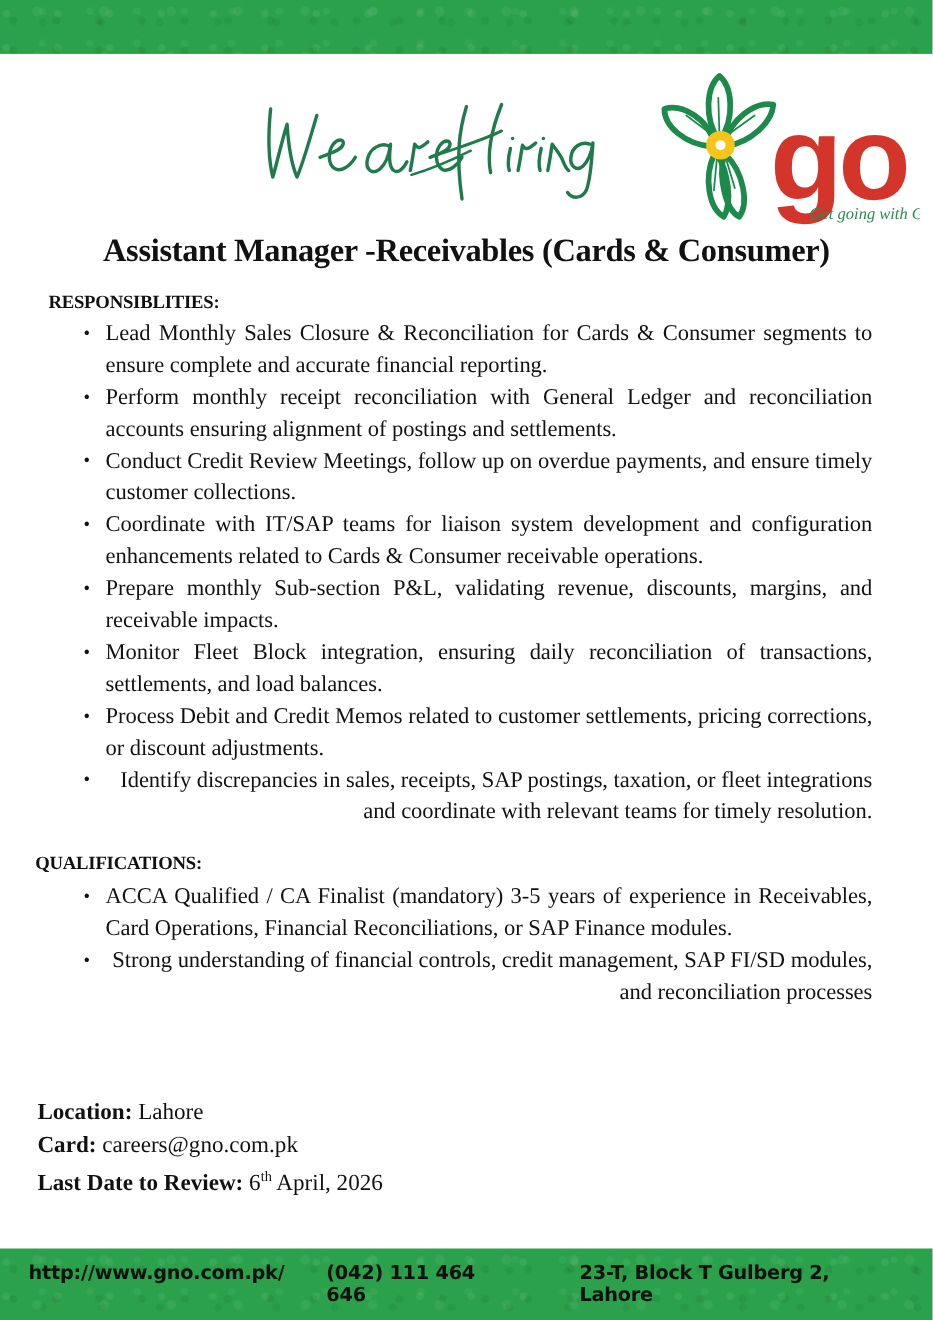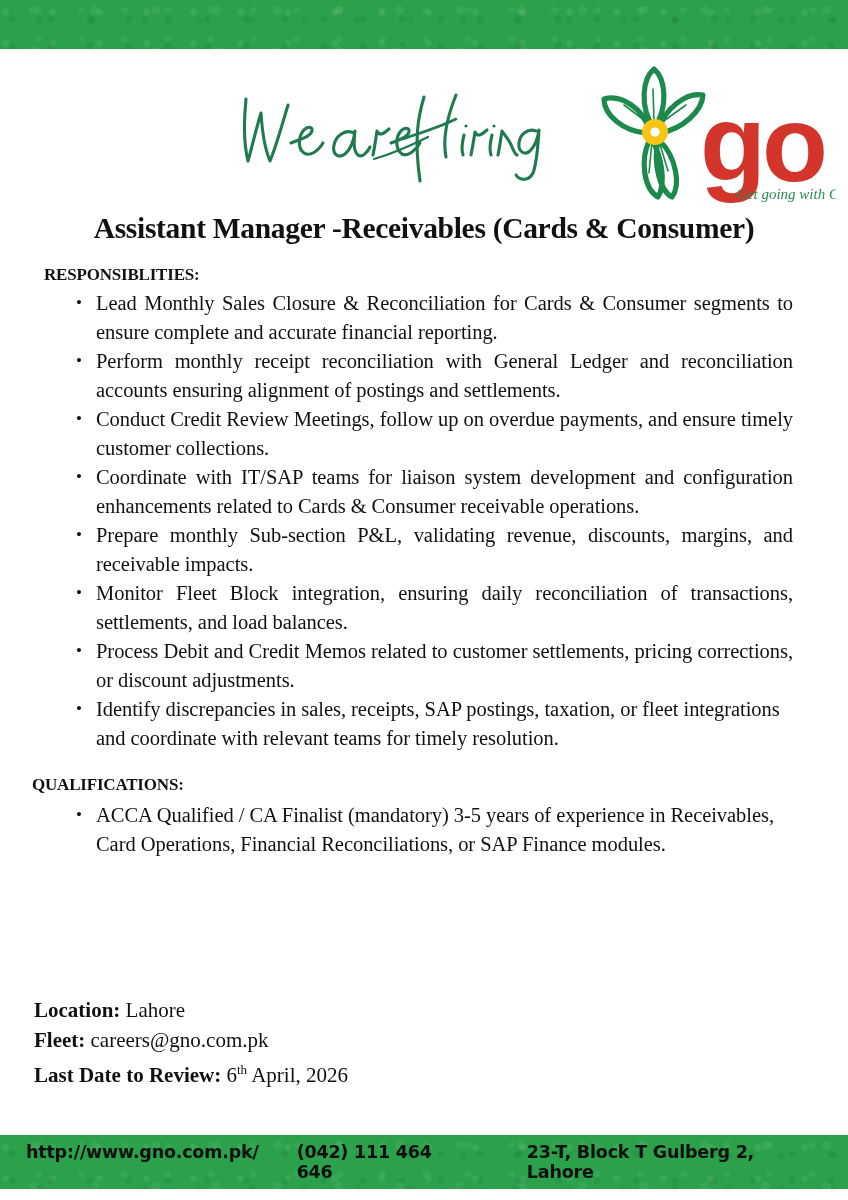--- a/index.html
+++ b/index.html
@@ -27,21 +27,21 @@
       radial-gradient(circle at 12% 40%, rgba(255,255,255,.07) 0 3px, transparent 4px),
       radial-gradient(circle at 31% 70%, rgba(0,0,0,.06) 0 3px, transparent 4px),
       radial-gradient(circle at 55% 25%, rgba(255,255,255,.06) 0 4px, transparent 5px),
       radial-gradient(circle at 74% 62%, rgba(0,0,0,.05) 0 3px, transparent 4px),
       radial-gradient(circle at 90% 35%, rgba(255,255,255,.05) 0 3px, transparent 4px);
     background-size: 47px 31px, 39px 27px, 61px 41px, 53px 33px, 43px 29px;
   }
   .band--top { top: 0; height: 49px; }
   .band--bottom {
     top: 1135px;
-    height: 54px;
+    height: 65px;
     display: flex;
     align-items: center;
   }
 
   .footer-row {
     display: flex;
     align-items: baseline;
     width: 100%;
     padding: 0 26px 0 26px;
     box-sizing: border-box;
@@ -119,21 +119,21 @@
     margin-bottom: 0px;
     letter-spacing: -0.05px;
   }
   ul.bullets > li::before {
     content: "\2022";
     position: absolute;
     left: -20px;
     top: -1px;
     font-size: 17px;
   }
-  ul.bullets > li:last-child { text-align: left; }
+  ul.bullets > li:last-child { text-align: right; }
 
   
   .apply-block {
     position: absolute;
     top: 995px;
     left: 34px;
     font-size: 21px;
     line-height: 30px;
   }
   .apply-line b { font-weight: bold; }
@@ -223,30 +223,31 @@
       <li>Prepare monthly Sub-section P&amp;L, validating revenue, discounts, margins, and receivable impacts.</li>
       <li>Monitor Fleet Block integration, ensuring daily reconciliation of transactions, settlements, and load balances.</li>
       <li>Process Debit and Credit Memos related to customer settlements, pricing corrections, or discount adjustments.</li>
       <li>Identify discrepancies in sales, receipts, SAP postings, taxation, or fleet integrations and coordinate with relevant teams for timely resolution.</li>
     </ul>
 
     <h2 class="section-heading section-heading--qual">QUALIFICATIONS:</h2>
 
     <ul class="bullets">
       <li>ACCA Qualified / CA Finalist (mandatory) 3-5 years of experience in Receivables, Card Operations, Financial Reconciliations, or SAP Finance modules.</li>
+      <li>Strong understanding of financial controls, credit management, SAP FI/SD modules, and reconciliation processes</li>
     </ul>
   </div>
 
   <div class="apply-block">
     <div class="apply-line">
       <b>Location:</b>
       <span>Lahore</span>
     </div>
     <div class="apply-line">
-      <b>Fleet:</b>
+      <b>Card:</b>
       <span>careers@gno.com.pk</span>
     </div>
     <div class="apply-line">
       <b>Last Date to Review:</b>
       <span>6</span><sup>th</sup><span> April, 2026</span>
     </div>
   </div>
 
   <div class="band band--bottom">
     <div class="footer-row">

